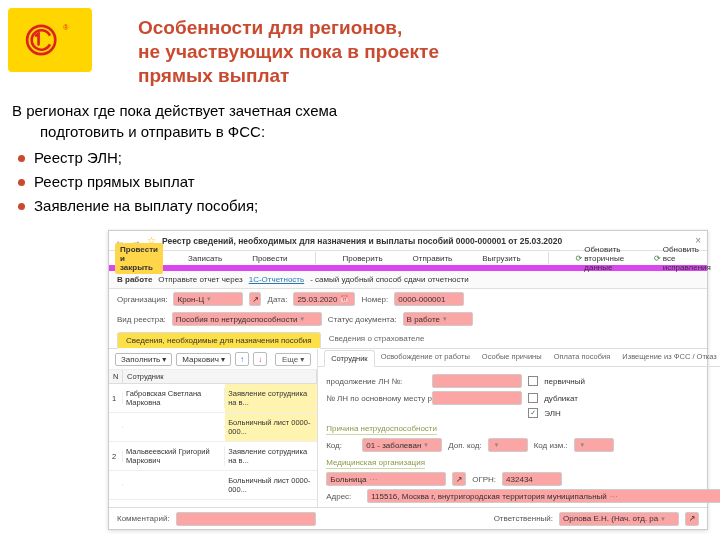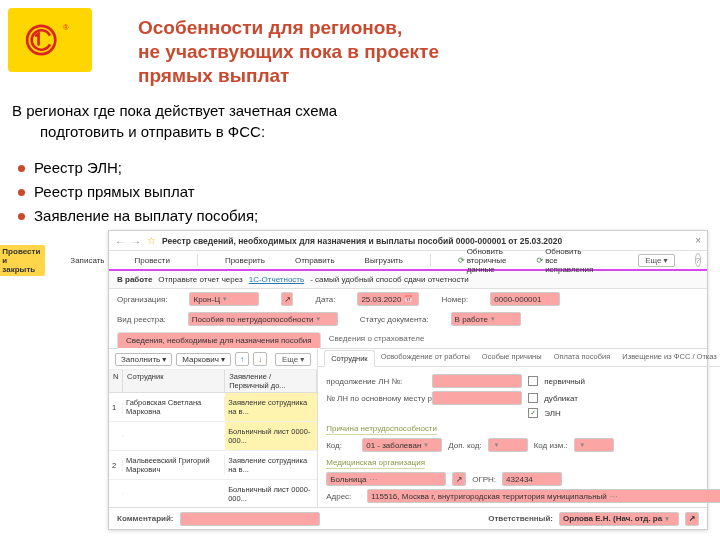--- a/index.html
+++ b/index.html
@@ -2,50 +2,50 @@
 <html><head>
 <meta charset="utf-8">
 <style>
 *{box-sizing:border-box;margin:0;padding:0;}
 body{width:720px;height:540px;background:#fff;font-family:Arial,sans-serif;font-size:9px;color:#333;overflow:hidden;position:relative;}
 .slide{padding:12px 8px 0 8px;}
 .logo{position:absolute;top:8px;left:8px;width:84px;height:64px;background:#ffd600;border-radius:4px;display:flex;align-items:center;justify-content:center;}
 .logo svg{width:54px;height:44px;}
 .title{margin-left:130px;color:#c94a2f;font-size:19px;font-weight:bold;line-height:1.25;margin-top:4px;}
 .body-text{margin-top:14px;font-size:15px;line-height:1.35;color:#000;margin-left:4px;}
-.intro{margin-bottom:16px;}
+.intro{margin-bottom:6px;}
 .indent{margin-left:28px;}
 ul.bul{list-style:none;margin-top:2px;}
 ul.bul li{position:relative;padding-left:22px;margin:4px 0;font-size:15px;}
 ul.bul li::before{content:"";position:absolute;left:6px;top:7px;width:7px;height:7px;background:#c94a2f;border-radius:50%;}
 .app{position:absolute;left:108px;top:230px;width:600px;height:300px;border:1px solid #ccc;background:#fff;box-shadow:0 1px 4px rgba(0,0,0,.15);font-size:8px;}
 .app-titlebar{height:20px;display:flex;align-items:center;padding:0 6px;gap:6px;border-bottom:1px solid #e0e0e0;}
 .nav-arrow{color:#888;font-size:10px;}
 .star{color:#f0b000;font-size:10px;}
 .app-title{font-weight:bold;color:#333;flex:1;font-size:8.5px;}
 .ewe{border:1px solid #bbb;padding:1px 6px;border-radius:2px;color:#555;display:flex;align-items:center;gap:2px;}
-.toolbar{height:20px;display:flex;align-items:center;padding:0 6px;gap:20px;border-bottom:2px solid #d946ef;justify-content:flex-end;}
+.toolbar{height:20px;display:flex;align-items:center;padding:0 6px;gap:20px;border-bottom:6px solid #d946ef;}
 .btn{padding:2px 5px;border-radius:2px;font-size:8px;cursor:pointer;display:inline-flex;align-items:center;gap:2px;}
 .btn-main{background:#ffd54a;color:#333;font-weight:bold;}
 .btn-plain{color:#333;}
 .btn-sep{border-left:1px solid #ddd;height:12px;margin:0 2px;}
 .toolbar .spacer{flex:1;}
 .q{width:14px;height:14px;border:1px solid #bbb;border-radius:50%;display:flex;align-items:center;justify-content:center;color:#888;font-size:8px;}
 .banner{height:18px;display:flex;align-items:center;padding:0 8px;gap:6px;background:#fafafa;border-bottom:1px solid #e0e0e0;font-size:8px;}
 .banner a{color:#2a7ab0;text-decoration:underline;}
 .banner .status{font-weight:bold;color:#333;}
-.row{display:flex;align-items:center;padding:3px 8px;gap:22px;font-size:8px;}
+.row{display:flex;align-items:center;padding:3px 8px;gap:6px;font-size:8px;}
 .lbl{color:#555;}
 .inp{border:1px solid #ccc;background:#fca5a5;height:14px;padding:0 3px;display:inline-flex;align-items:center;border-radius:2px;}
 .inp.sel::after{content:"▾";color:#888;margin-left:3px;font-size:7px;}
 .inp.date::after{content:"📅";font-size:7px;margin-left:3px;opacity:.5;}
 .inp.pick::after{content:"⋯";color:#888;margin-left:3px;}
 .tabs{display:flex;gap:0;padding:0 8px;border-bottom:1px solid #ddd;margin-top:2px;}
 .tab{padding:3px 8px;font-size:8px;color:#666;cursor:pointer;}
-.tab.active{border:1px solid #ddd;border-bottom:1px solid #fff;background:#fca5a5;position:relative;top:1px;border-radius:3px 3px 0 0;color:#333;}
+.tab.active{border:1px solid #ddd;border-bottom:1px solid #fff;background:#fde047;position:relative;top:1px;border-radius:3px 3px 0 0;color:#333;}
 .content{display:flex;height:180px;}
 .left-panel{width:215px;border-right:1px solid #e0e0e0;display:flex;flex-direction:column;}
 .left-toolbar{display:flex;align-items:center;gap:4px;padding:3px 6px;border-bottom:1px solid #eee;}
 .arr-btn{width:14px;height:14px;border:1px solid #bbb;display:flex;align-items:center;justify-content:center;font-size:8px;border-radius:2px;}
 .arr-btn.up{color:#3a7ad9;}
 .arr-btn.down{color:#c94a2f;}
 .grid-head{display:flex;background:#f5f5f5;border-bottom:1px solid #ddd;font-size:7.5px;}
 .gh{padding:2px 4px;border-right:1px solid #ddd;}
 .gh1{width:14px;}
 .gh2{flex:1;}
@@ -57,21 +57,21 @@
 .grow.sel .gc3{background:#fff3b0;}
 .right-panel{flex:1;display:flex;flex-direction:column;}
 .rtabs{display:flex;padding:0 6px;border-bottom:1px solid #ddd;height:18px;}
 .rtab{padding:3px 6px;font-size:7.5px;color:#666;cursor:pointer;white-space:nowrap;}
 .rtab.active{border:1px solid #ddd;border-bottom:1px solid #fff;background:#fff;position:relative;top:1px;border-radius:3px 3px 0 0;color:#333;}
 .form{padding:4px 8px;font-size:8px;}
 .fr{display:flex;align-items:center;gap:6px;margin:3px 0;}
 .fr .flbl{width:100px;color:#555;white-space:nowrap;}
 .cb{width:10px;height:10px;border:1px solid #888;display:inline-flex;align-items:center;justify-content:center;font-size:7px;color:#3a7a3a;}
 .section-lbl{color:#8a9a4a;font-size:8px;border-bottom:1px solid #cdd9a3;display:inline-block;padding:1px 0;margin-top:2px;}
-.footer{position:absolute;bottom:0;left:0;right:0;height:22px;border-top:1px solid #ddd;display:flex;align-items:center;padding:0 8px;gap:6px;background:#fff;font-weight:bold;}
+.footer{position:absolute;bottom:0;left:0;right:0;height:22px;border-top:1px solid #ddd;display:flex;align-items:center;padding:0 8px;gap:6px;background:#fff;}
 </style>
 </head>
 <body>
 
 <div class="slide">
   <div class="logo">
     <svg viewBox="0 0 60 50">
         <circle cx="20" cy="25" r="16" fill="none" stroke="#d22" stroke-width="3"></circle>
         <path d="M17 30 L17 18 L14 20" fill="none" stroke="#d22" stroke-width="3" stroke-linecap="round"></path>
         <path d="M30 20 A11 11 0 1 0 30 30" fill="none" stroke="#d22" stroke-width="3"></path>
@@ -162,21 +162,20 @@
         <span class="arr-btn down">↓</span>
         <span class="spacer" style="flex:1"></span>
         <span class="ewe">
             <span>Еще</span>
             <span>▾</span>
           </span>
       </div>
       <div class="grid-head">
         <div class="gh gh1">N</div>
         <div class="gh gh2">Сотрудник</div>
-        <div class="gh gh3">Заявление / Первичный до...</div>
       </div>
       <div class="grow sel">
         <div class="gc1">1</div>
         <div class="gc2">Габровская Светлана Марковна</div>
         <div class="gc3">Заявление сотрудника на в...</div>
       </div>
       <div class="grow sel">
         <div class="gc1"></div>
         <div class="gc2"></div>
         <div class="gc3">Больничный лист 0000-000...</div>

